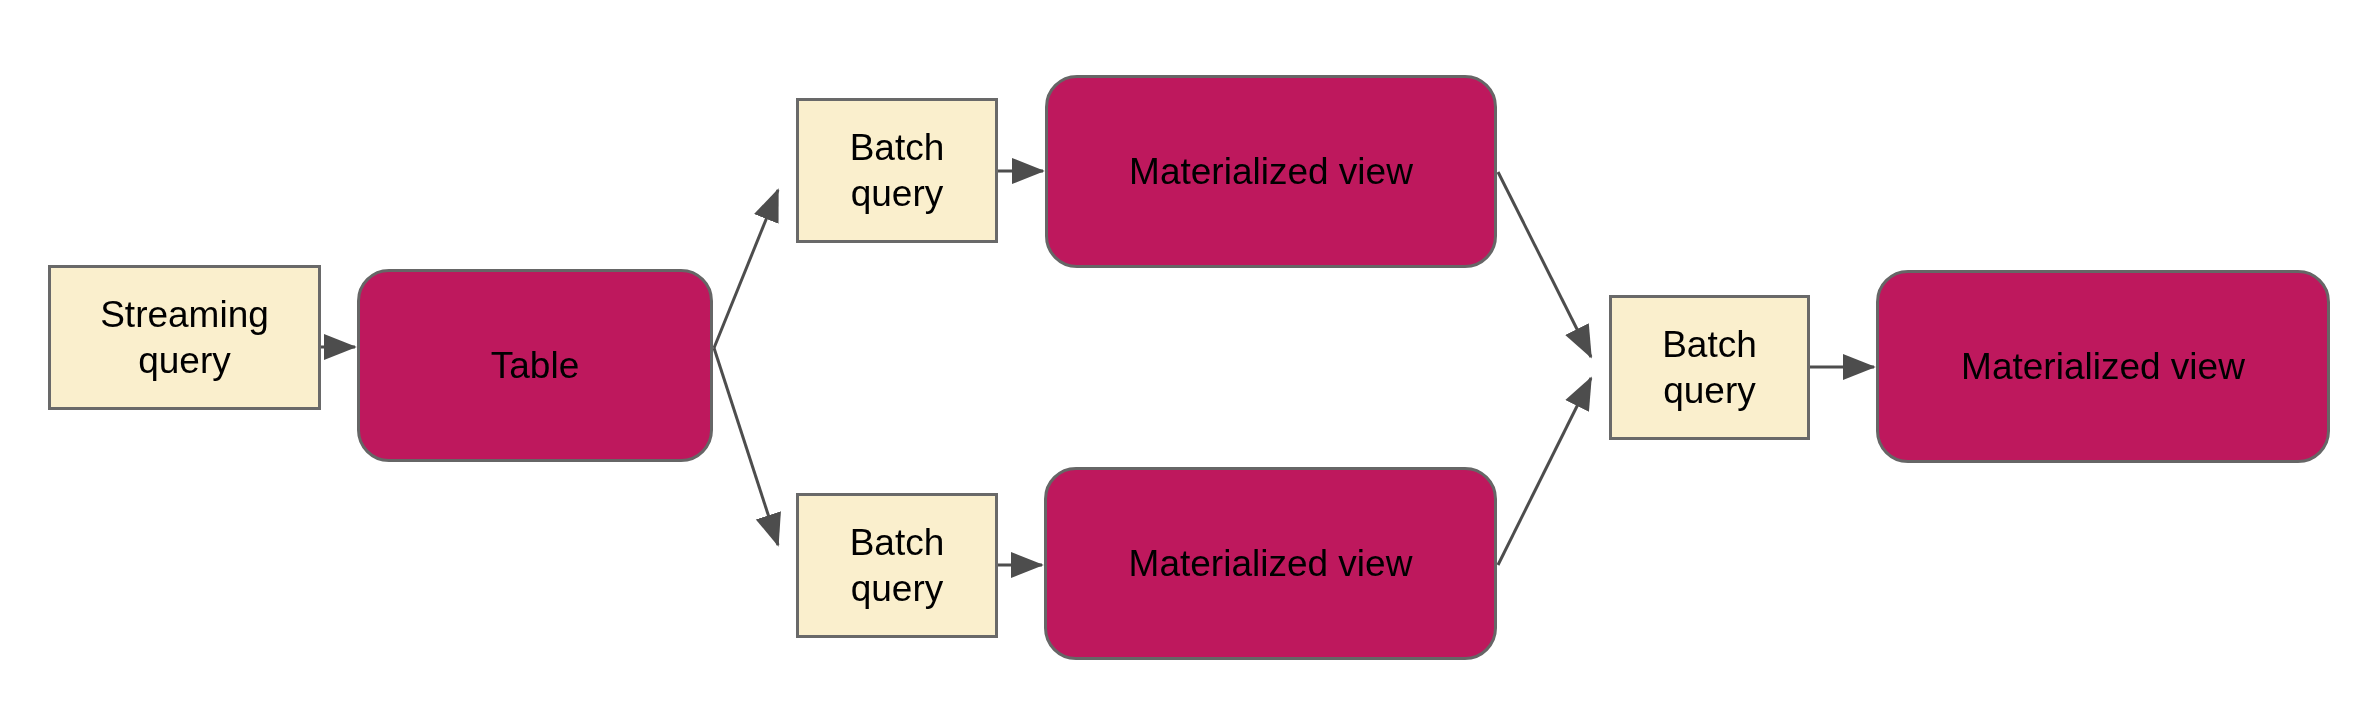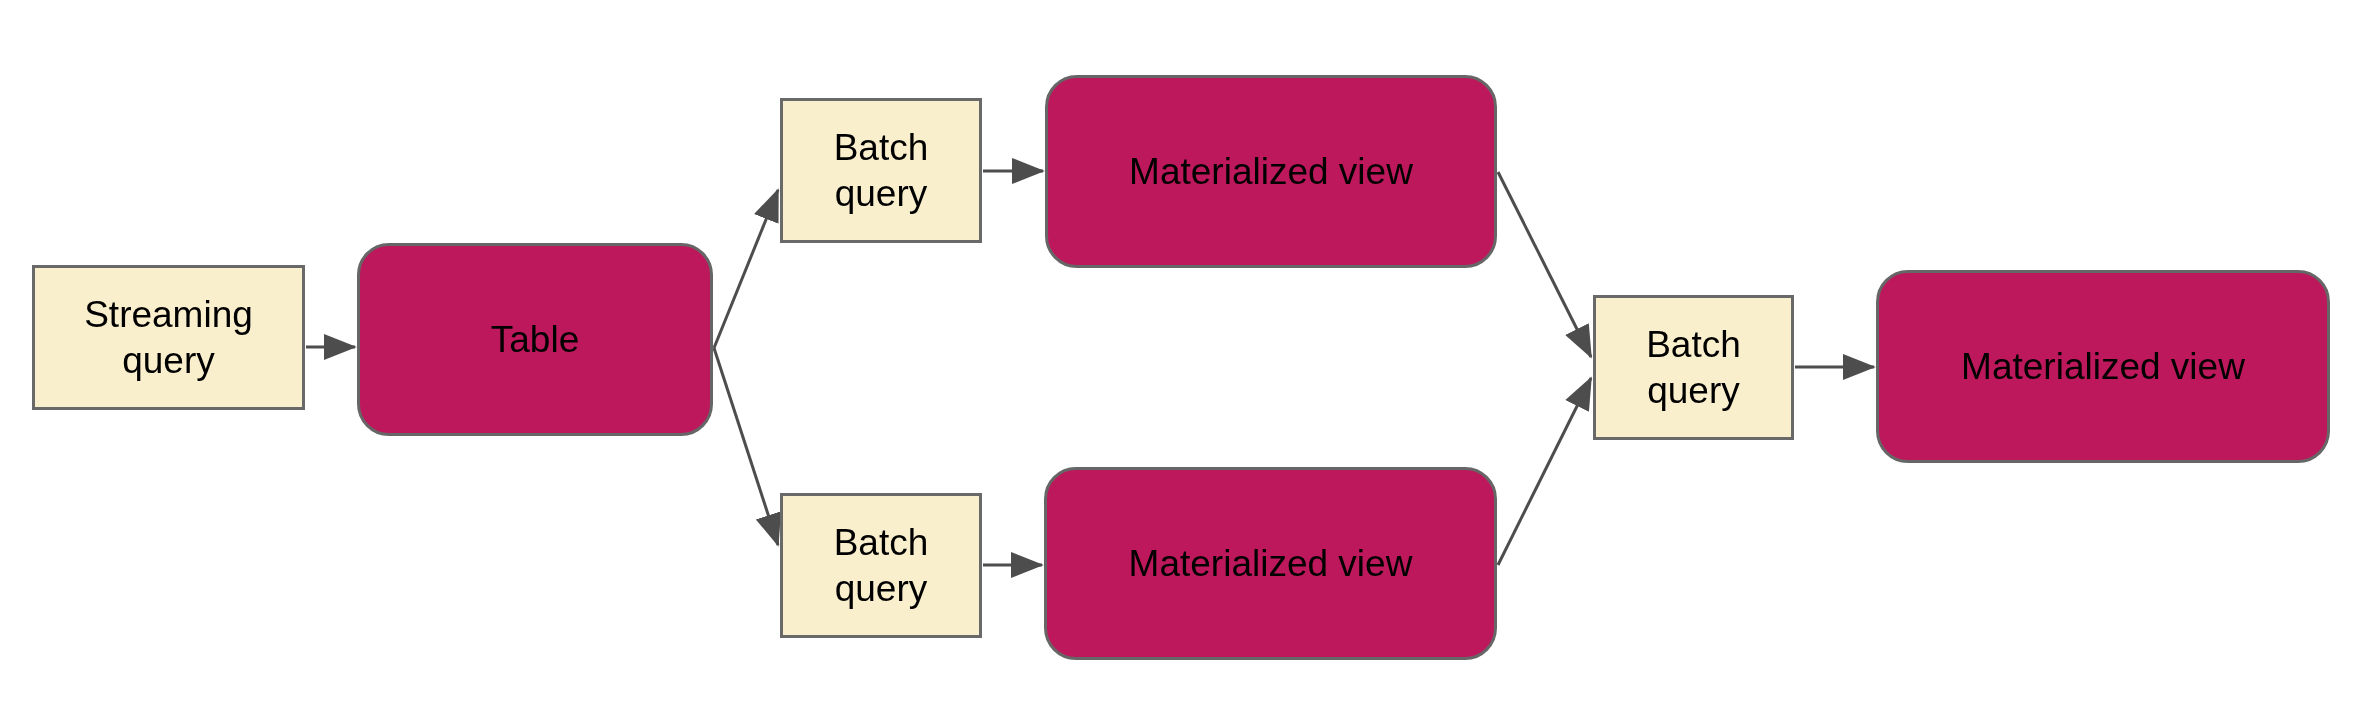--- a/index.html
+++ b/index.html
@@ -37,20 +37,21 @@
     line-height: 1.22;
     white-space: pre-line;
     border-style: solid;
     border-width: 3px;
   }
   .node-rect {
     border-color: #696969;
     background: #faefcd;
     border-radius: 0;
     font-size: 37px;
+    margin-left: 16px;
   }
   .node-rounded {
     border-color: #666666;
     background: #be185d;
     border-radius: 32px;
     font-size: 37px;
   }
   .node-label {
     display: block;
     padding: 0 6px;
@@ -77,21 +78,21 @@
         <line x1="1498" y1="565" x2="1591" y2="378" stroke="#4d4d4d" stroke-width="3" marker-end="url(#arrowhead)"></line>
         <line x1="1795" y1="367" x2="1874" y2="367" stroke="#4d4d4d" stroke-width="3" marker-end="url(#arrowhead)"></line>
       </g>
   </svg>
 
   <div class="node node-rect" style="left: 32px; top: 265px; width: 273px; height: 145px;">
     <span class="node-label">Streaming
 query</span>
   </div>
 
-  <div class="node node-rounded" style="left: 357px; top: 243px; width: 356px; height: 193px;">
+  <div class="node node-rounded" style="left: 357px; top: 269px; width: 356px; height: 193px;">
     <span class="node-label">Table</span>
   </div>
 
   <div class="node node-rect" style="left: 780px; top: 98px; width: 202px; height: 145px;">
     <span class="node-label">Batch
 query</span>
   </div>
 
   <div class="node node-rounded" style="left: 1045px; top: 75px; width: 452px; height: 193px;">
     <span class="node-label">Materialized view</span>

